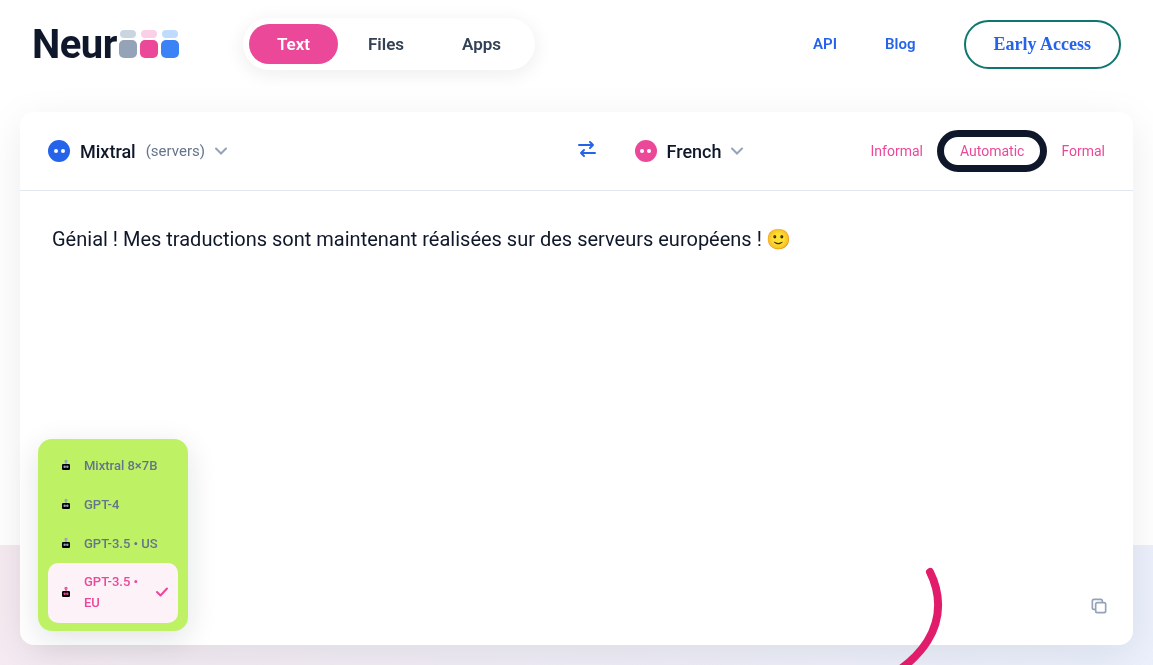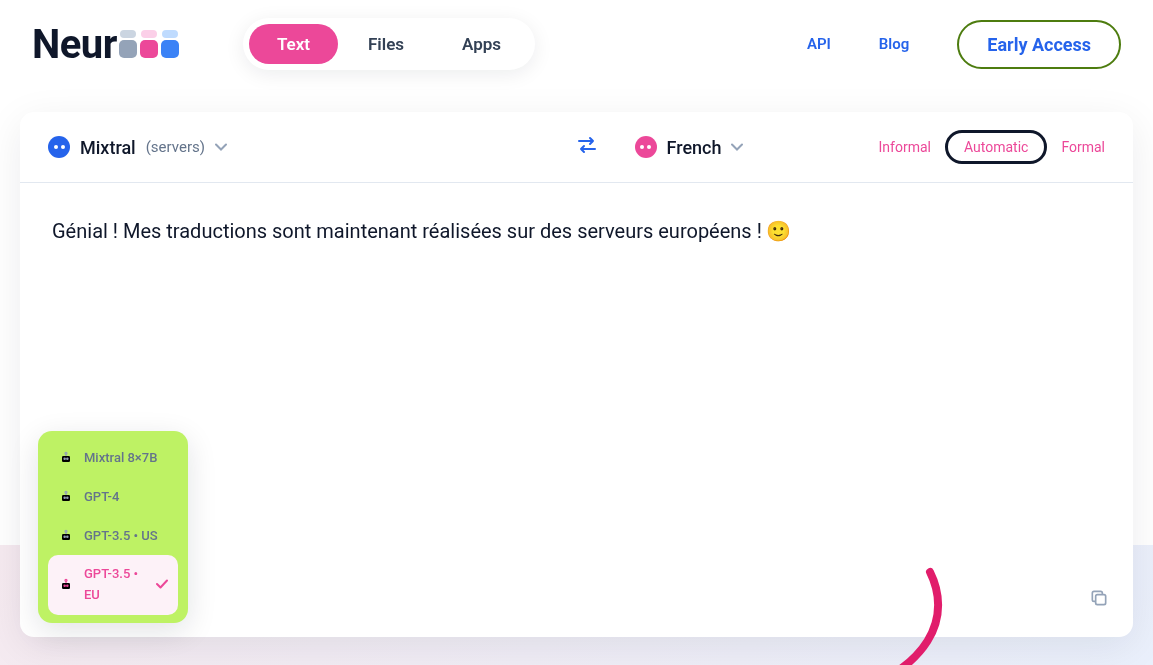--- a/index.html
+++ b/index.html
@@ -93,27 +93,28 @@
     
     .header-link {
       font-size: 15px;
       font-weight: 600;
       color: #2563eb;
       cursor: pointer;
       margin-right: 24px;
     }
     
     .early-access {
-      border: 2px solid #4d7c0f;
+      border: 2px solid #0f766e;
       color: #2563eb;
       padding: 12px 28px;
       border-radius: 999px;
       font-size: 18px;
       font-weight: 700;
       cursor: pointer;
+      font-family: Liberation Serif, serif;
     }
     
     
     .card {
       margin: 24px 20px 20px 20px;
       background: #fff;
       border-radius: 14px;
       box-shadow: 0 10px 40px rgba(15,23,42,0.08);
       overflow: visible;
       position: relative;
@@ -187,21 +188,21 @@
       gap: 14px;
       margin-left: auto;
     }
     .formality-option {
       font-size: 14px;
       color: #ec4899;
       cursor: pointer;
     }
     .formality-option.active {
       color: #ec4899;
-      border: 3px solid #0f172a;
+      border: 7px solid #0f172a;
       border-radius: 999px;
       padding: 6px 16px;
     }
     
     .card-body {
       display: flex;
       min-height: 454px;
     }
     .pane {
       flex: 1;

